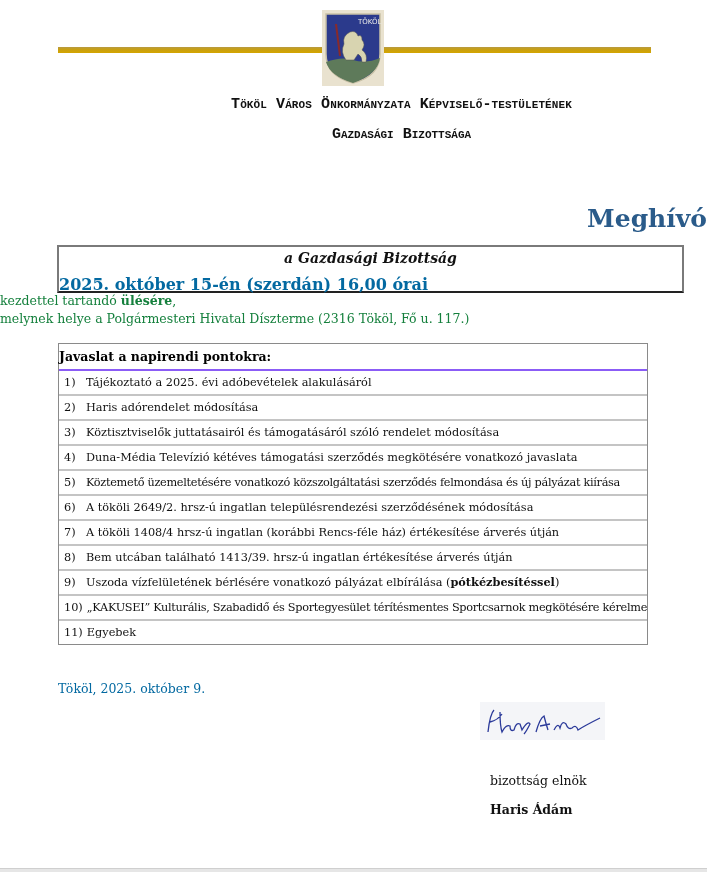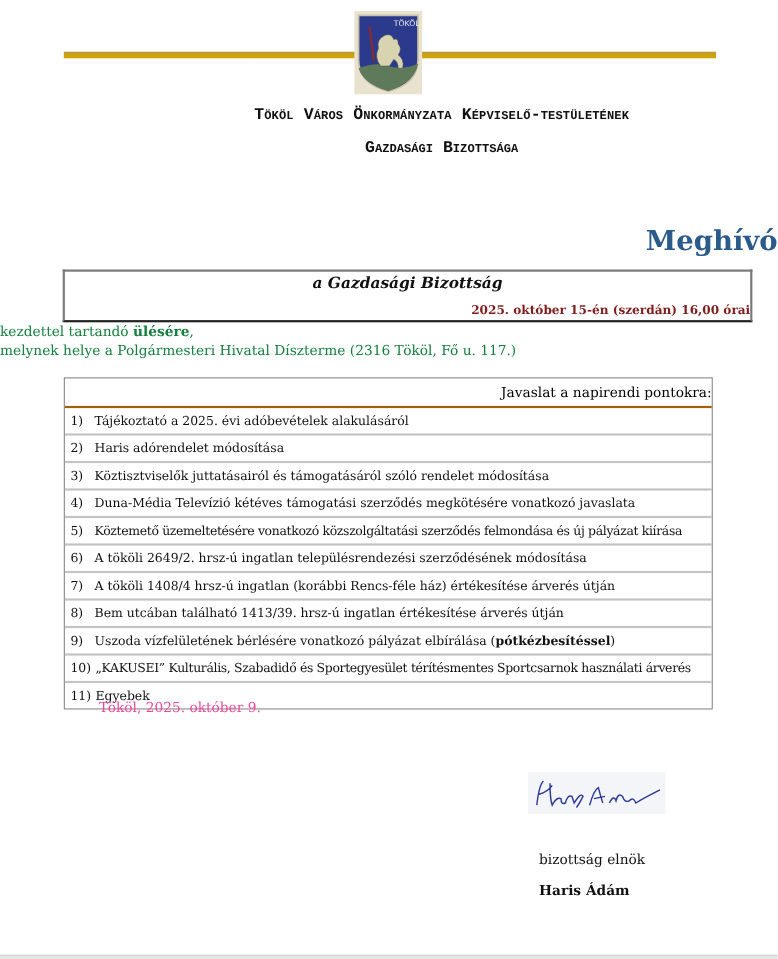--- a/index.html
+++ b/index.html
@@ -19,37 +19,37 @@
     .org-line1 { top:96px; font-size:15px; letter-spacing:0.1px; }
     .org-line2 { top:126px; font-size:15px; }
 
     .invite-title { position:absolute; left:0; width:707px; top:204px; text-align:right;
       font-size:25px; font-weight:bold; color:#2a5b8a; font-family:"DejaVu Serif", serif; }
 
     .heading-box { position:absolute; left:57px; top:245px; width:587px; height:44px;
       border:2px solid #7a7a7a; border-bottom:2px solid #222;padding-left:36px; }
     .committee { position:absolute; left:0; width:100%; top:3px; text-align:center;
       font-style:italic; font-weight:bold; font-size:14px; color:#111; }
-    .meeting-date { position:absolute; left:0; width:100%; top:28px; text-align:right;
-      font-weight:bold; font-size:11px; color:#7f1d1d; }
+    .meeting-date { position:absolute; left:0; width:100%; top:28px; text-align:left;
+      font-weight:bold; font-size:16px; color:#0369a1; }
 
     .line-text { position:absolute; left:0; width:707px; text-align:left; font-size:12.5px; color:#15803d; }
     .kezdettel { top:293px; }
     .helye { top:311px; }
 
     .agenda { position:absolute; left:58px; top:343px; width:588px; border:1px solid #8a8a8a; }
-    .agenda-head { height:25px; line-height:25px; text-align:right; font-weight:normal; font-size:12.5px; border-bottom:2px solid #a16207; }
+    .agenda-head { height:25px; line-height:25px; text-align:left; font-weight:bold; font-size:12.5px; border-bottom:2px solid #8b5cf6; }
     .agenda-row { height:23px; line-height:23px; font-size:11.3px; padding-left:5px;
       border-bottom:2px solid #c4c4c4; white-space:nowrap; overflow:hidden; color:#111; }
     .agenda-row:last-child { border-bottom:none; }
     .num { display:inline-block; width:22px; }
     .num.wide { width:auto; margin-right:4px; }
     .bold { font-weight:bold; }
 
-    .place-date { position:absolute; left:58px; top:635px; font-size:12.5px; color:#ec4899;margin-left:32px; }
+    .place-date { position:absolute; left:58px; top:681px; font-size:12.5px; color:#0369a1; }
 
     .signature { position:absolute; left:480px; top:702px; width:125px; height:38px; background:#f6f7fa; }
     .signer-name { position:absolute; left:490px; top:802px; font-size:12.5px; font-weight:bold; color:#111; }
     .signer-role { position:absolute; left:490px; top:773px; font-size:12.5px; color:#111; }
   </style>
 </head>
 <body>
 
 <div class="page">
 
@@ -83,21 +83,21 @@
     <div class="agenda-head">Javaslat a napirendi pontokra:</div>
     <div class="agenda-row"><span class="num">1)</span><span>Tájékoztató a 2025. évi adóbevételek alakulásáról</span></div>
     <div class="agenda-row"><span class="num">2)</span><span>Haris adórendelet módosítása</span></div>
     <div class="agenda-row"><span class="num">3)</span><span>Köztisztviselők juttatásairól és támogatásáról szóló rendelet módosítása</span></div>
     <div class="agenda-row"><span class="num">4)</span><span>Duna-Média Televízió kétéves támogatási szerződés megkötésére vonatkozó javaslata</span></div>
     <div class="agenda-row"><span class="num">5)</span><span style="letter-spacing:-0.3px;">Köztemető üzemeltetésére vonatkozó közszolgáltatási szerződés felmondása és új pályázat kiírása</span></div>
     <div class="agenda-row"><span class="num">6)</span><span>A tököli 2649/2. hrsz-ú ingatlan településrendezési szerződésének módosítása</span></div>
     <div class="agenda-row"><span class="num">7)</span><span>A tököli 1408/4 hrsz-ú ingatlan (korábbi Rencs-féle ház) értékesítése árverés útján</span></div>
     <div class="agenda-row"><span class="num">8)</span><span>Bem utcában található 1413/39. hrsz-ú ingatlan értékesítése árverés útján</span></div>
     <div class="agenda-row"><span class="num">9)</span><span>Uszoda vízfelületének bérlésére vonatkozó pályázat elbírálása (</span><span class="bold">pótkézbesítéssel</span><span>)</span></div>
-    <div class="agenda-row"><span class="num wide">10)</span><span style="letter-spacing:-0.3px;">„KAKUSEI” Kulturális, Szabadidő és Sportegyesület térítésmentes Sportcsarnok használati árverés</span></div>
+    <div class="agenda-row"><span class="num wide">10)</span><span style="letter-spacing:-0.3px;">„KAKUSEI” Kulturális, Szabadidő és Sportegyesület térítésmentes Sportcsarnok megkötésére kérelme</span></div>
     <div class="agenda-row"><span class="num wide">11)</span><span>Egyebek</span></div>
   </div>
 
   <div class="place-date">Tököl, 2025. október 9.</div>
 
   <svg class="signature" viewBox="0 0 125 38">
     <rect x="0" y="0" width="125" height="38" fill="#f4f5f8"></rect>
     <path d="M8 30 Q10 12 14 8 M10 20 Q18 18 22 12 M20 10 Q20 24 22 30 Q26 22 30 24 Q30 30 34 28 Q36 20 40 22 L42 28 Q48 18 50 22 Q46 30 44 32 M56 30 Q60 16 64 14 Q66 22 68 28 M60 24 L70 22 M74 28 Q78 20 80 26 Q82 18 86 22 Q88 28 92 26 Q96 22 98 28 Q104 24 120 16" fill="none" stroke="#2b3a9a" stroke-width="1.3"></path>
   </svg>
 

